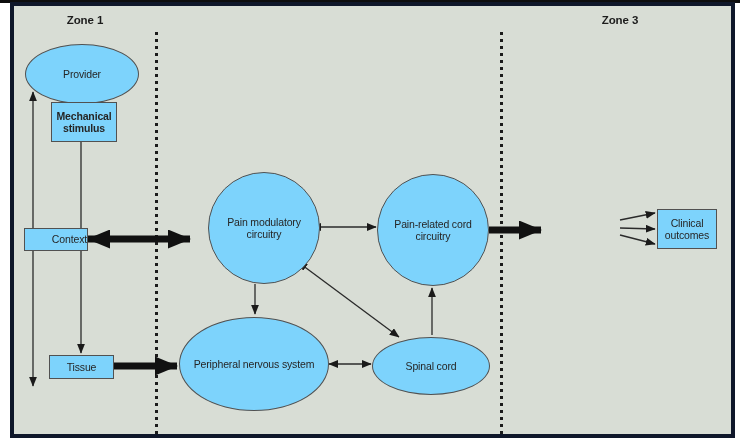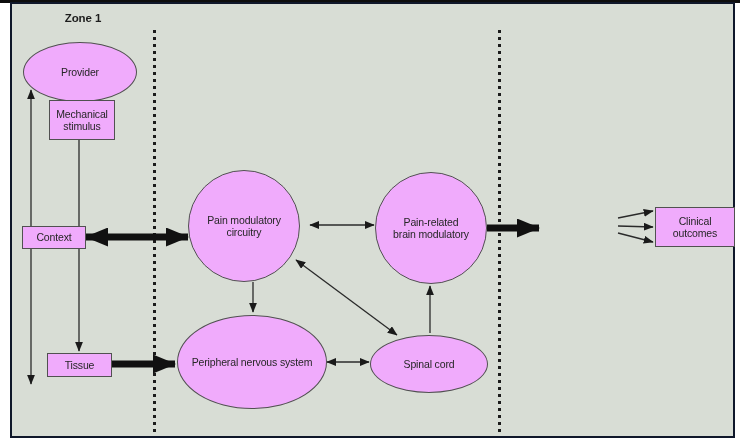--- a/index.html
+++ b/index.html
@@ -3,68 +3,69 @@
 <meta charset="utf-8">
 <style>
   html,body{margin:0;padding:0;}
   body{
     width:740px;height:443px;position:relative;background:#ffffff;
     font-family:"Liberation Sans","DejaVu Sans",sans-serif;overflow:hidden;
   }
   .top-rule{position:absolute;left:0;top:0;width:740px;height:3px;background:#0d0d0d;}
   .panel{
     position:absolute;left:10px;top:2px;width:725px;height:436px;
-    background:#d8ddd5;border:2px solid #0f172a;box-sizing:border-box;
+    background:#d8ddd5;border:4px solid #0f172a;box-sizing:border-box;
   }
   .zone-label{
     position:absolute;top:8px;text-align:center;
     font-size:11.5px;font-weight:bold;color:#1c1c1c;letter-spacing:-0.1px;
   }
   .zl-1{left:0;width:142px;}
   .zl-2{left:142px;width:345px;}
   .zl-3{left:487px;width:238px;}
   .dotline{
     position:absolute;top:26px;height:404px;width:3px;z-index:1;
     background:repeating-linear-gradient(to bottom,#1b1b1b 0 3px,transparent 3px 7px);
   }
   .dl-a{left:141px;}
   .dl-b{left:486px;}
   .wires{position:absolute;left:0;top:0;z-index:1;}
   .node{
-    position:absolute;background:#f0abfc;border:1px solid #515151;color:#262626;
+    position:absolute;background:#7dd3fc;border:1px solid #515151;color:#262626;
     display:flex;align-items:center;justify-content:center;text-align:center;
     font-size:10.5px;line-height:12.5px;box-sizing:border-box;z-index:2;
     letter-spacing:-0.15px;
   }
   .ellipse{border-radius:50%;}
   .n-provider{left:11px;top:38px;width:114px;height:60px;}
   .n-mech{left:37px;top:96px;width:66px;height:40px;z-index:3;}
-  .n-context{left:10px;top:222px;width:64px;height:23px;}
+  .n-context{left:10px;top:222px;width:64px;height:23px;justify-content:flex-end;}
   .n-tissue{left:35px;top:349px;width:65px;height:24px;}
   .n-patient{left:12px;top:372px;width:110px;height:54px;}
-  .n-painmod{left:176px;top:166px;width:112px;height:112px;}
+  .n-painmod{left:194px;top:166px;width:112px;height:112px;}
   .n-painrel{left:363px;top:168px;width:112px;height:112px;}
   .n-pns{left:165px;top:311px;width:150px;height:94px;}
   .n-spinal{left:358px;top:331px;width:118px;height:58px;}
   .n-paininh{left:529px;top:211px;width:77px;height:25px;}
-  .n-clinical{left:643px;top:203px;width:80px;height:40px;}
+  .n-clinical{left:643px;top:203px;width:60px;height:40px;}
   .lbl{display:block;}
   .w-narrow{width:84px;}
   .w-painrel{width:78px;}
-  .w-mech{width:58px;}
+  .w-mech{width:58px;font-weight:bold;}
   .w-clin{width:64px;}
 </style>
 </head>
 <body>
 
 <div class="top-rule"></div>
 
 <div class="panel">
 
   <div class="zone-label zl-1">Zone 1</div>
+  <div class="zone-label zl-3">Zone 3</div>
 
   <div class="dotline dl-a"></div>
   <div class="dotline dl-b"></div>
 
   <svg class="wires" width="725" height="436" viewBox="0 0 725 436">
     <defs>
       <marker id="thin-head" viewBox="0 0 10 8" refX="9.3" refY="4" markerWidth="10" markerHeight="8" markerUnits="userSpaceOnUse" orient="auto-start-reverse">
         <path d="M0,0 L10,4 L0,8 Z" fill="#1a1a1a"></path>
       </marker>
       <marker id="thick-head" viewBox="0 0 23 19" refX="22" refY="9.5" markerWidth="23" markerHeight="19" markerUnits="userSpaceOnUse" orient="auto-start-reverse">
@@ -100,21 +101,21 @@
     <span class="lbl">Context</span>
   </div>
   <div class="node n-tissue">
     <span class="lbl">Tissue</span>
   </div>
 
   <div class="node ellipse n-painmod">
     <span class="lbl w-narrow">Pain modulatory circuitry</span>
   </div>
   <div class="node ellipse n-painrel">
-    <span class="lbl w-painrel">Pain-related brain modulatory</span>
+    <span class="lbl w-painrel">Pain-related cord circuitry</span>
   </div>
   <div class="node ellipse n-spinal">
     <span class="lbl">Spinal cord</span>
   </div>
   <div class="node ellipse n-pns">
     <span class="lbl">Peripheral nervous system</span>
   </div>
 
   <div class="node n-clinical">
     <span class="lbl w-clin">Clinical outcomes</span>

